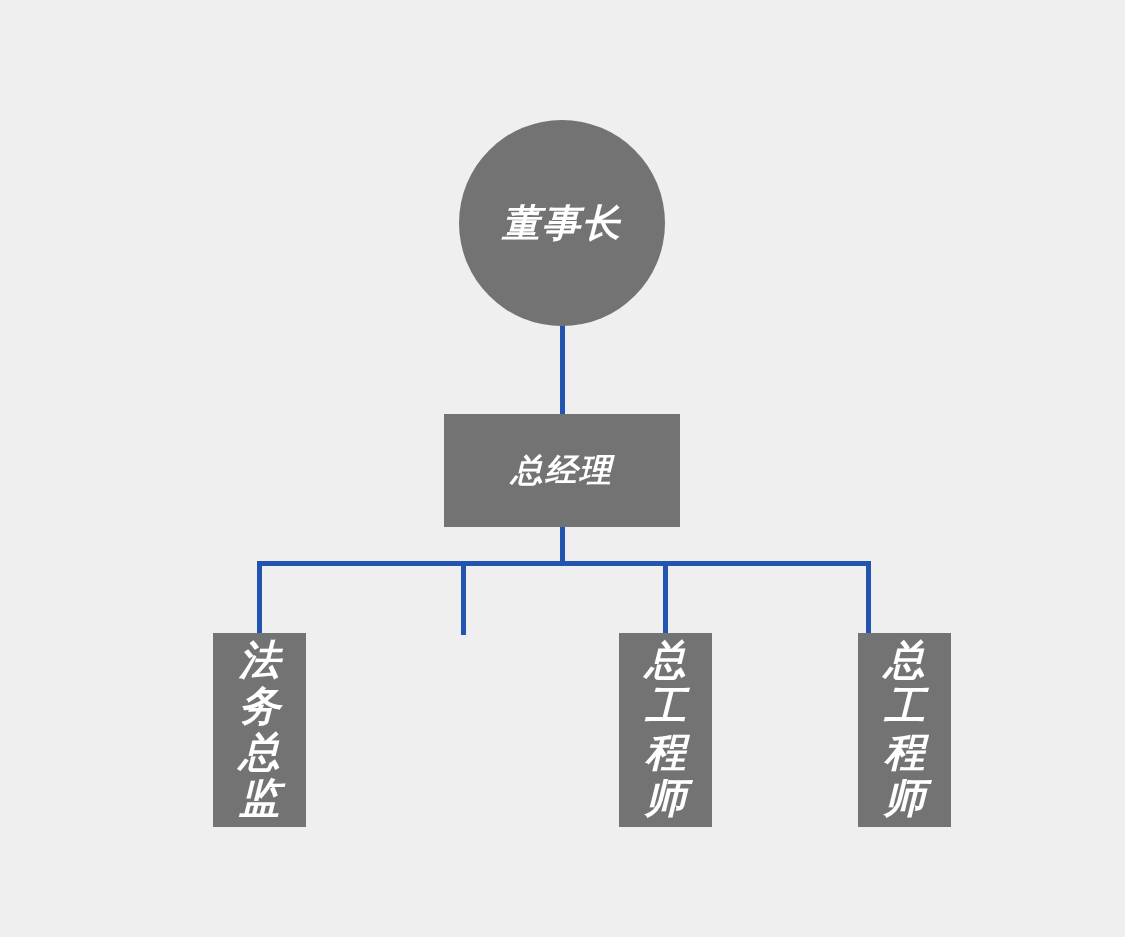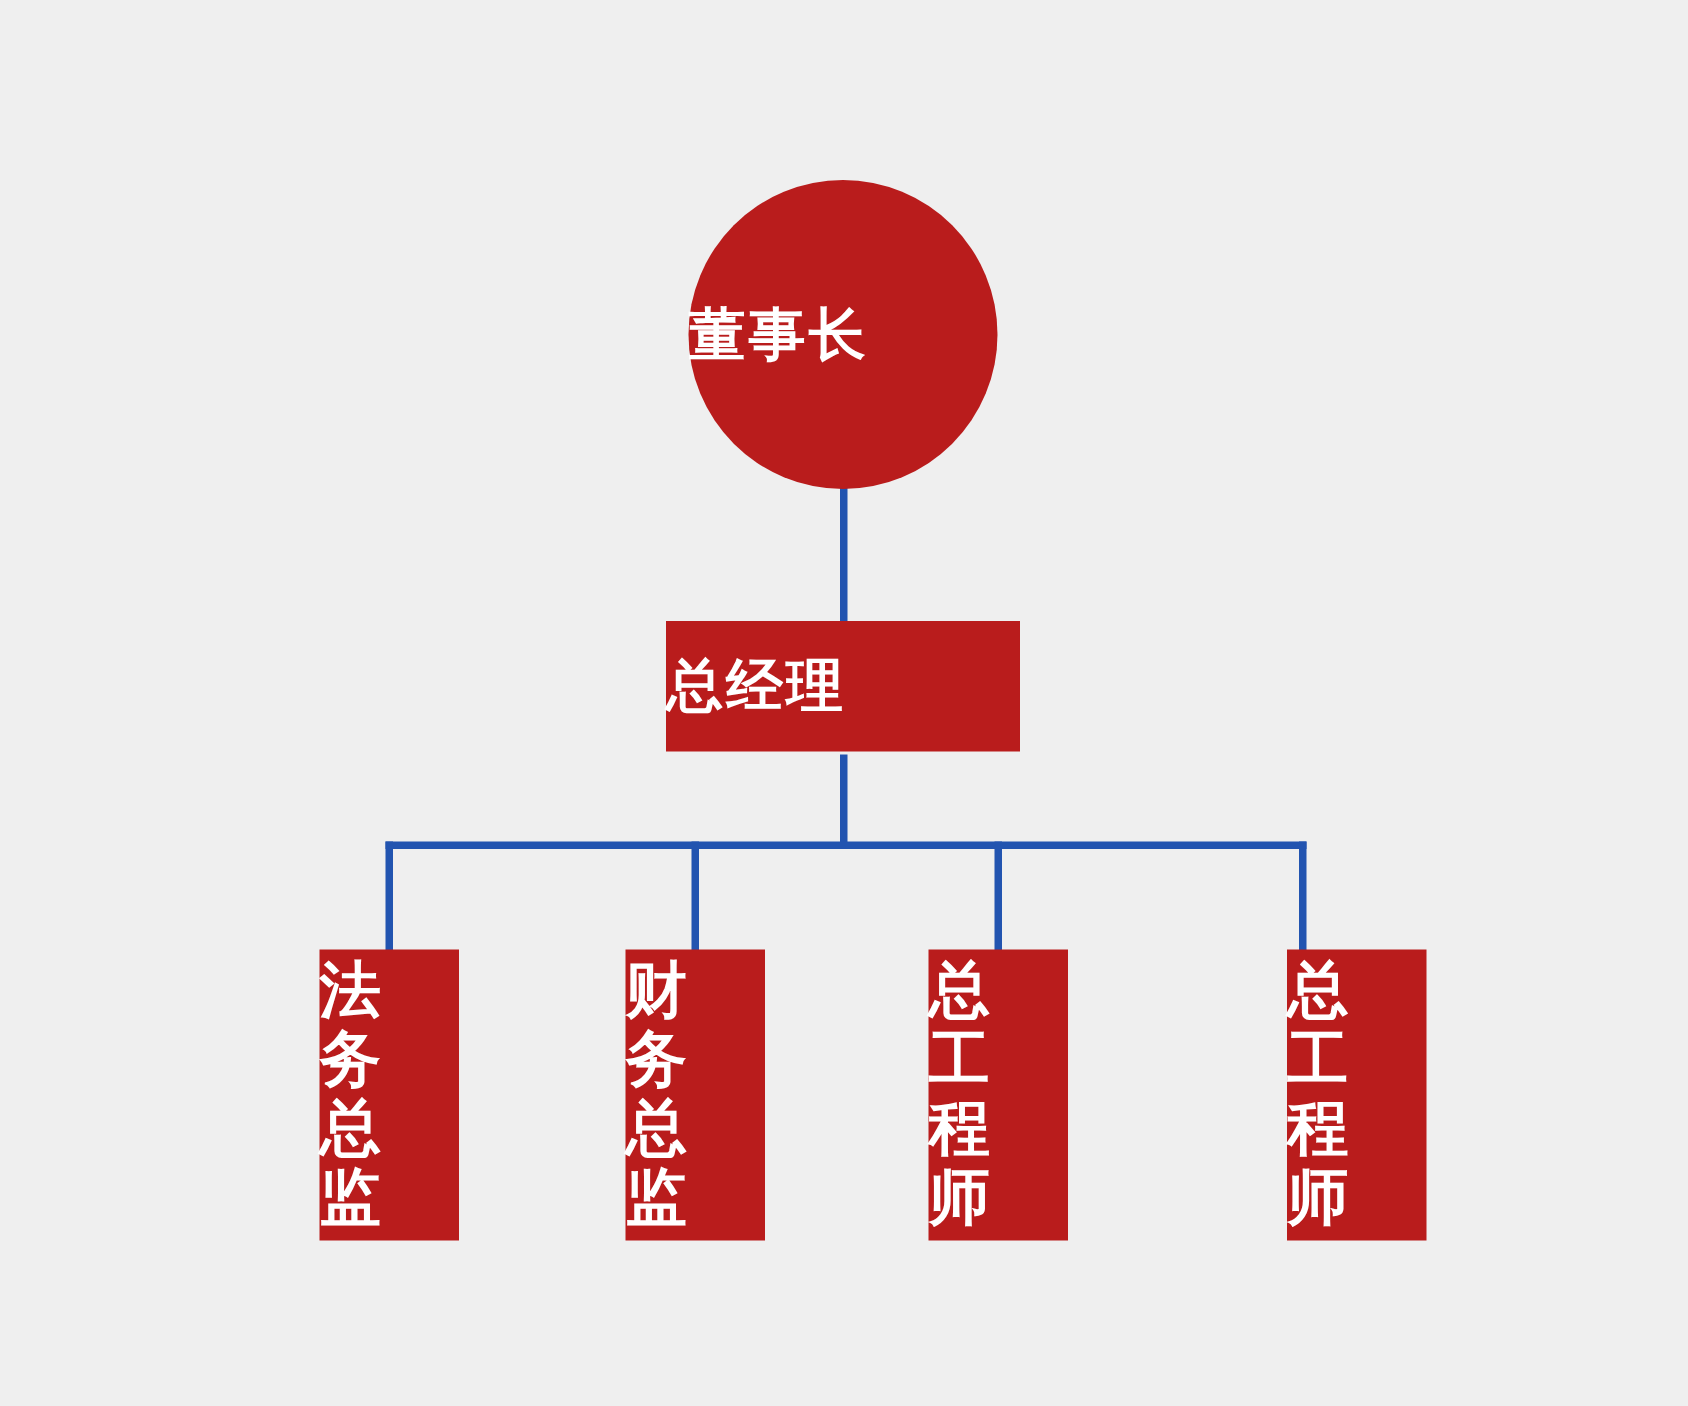--- a/index.html
+++ b/index.html
@@ -9,42 +9,44 @@
   .canvas {
     position: relative;
     width: 1125px;
     height: 937px;
     background: #efefef;
     overflow: hidden;
     font-family: "Liberation Sans", "DejaVu Sans", sans-serif;
   }
   .node {
     position: absolute;
-    background: #b91c1c;
+    background: #737373;
     color: #ffffff;
     display: flex;
     align-items: center;
+    justify-content: center;
     font-weight: bold;
     box-sizing: border-box;
+    font-style: italic;
   }
   .node-circle {
     left: 459px;
     top: 120px;
     width: 206px;
     height: 206px;
     border-radius: 50%;
     font-size: 38px;
     letter-spacing: 2px;
   }
   .node-mid {
     left: 444px;
     top: 414px;
     width: 236px;
-    height: 87px;
-    font-size: 38px;
+    height: 113px;
+    font-size: 32px;
     letter-spacing: 2px;
   }
   .node-child {
     top: 633px;
     width: 93px;
     height: 194px;
     font-size: 41px;
   }
   .node-child .vlabel {
     display: block;
@@ -87,23 +89,20 @@
     <span>董事长</span>
   </div>
 
   <div class="node node-mid">
     <span>总经理</span>
   </div>
 
   <div class="node node-child node-child-1">
     <span class="vlabel">法务总监</span>
   </div>
-  <div class="node node-child node-child-2">
-    <span class="vlabel">财务总监</span>
-  </div>
   <div class="node node-child node-child-3">
     <span class="vlabel">总工程师</span>
   </div>
   <div class="node node-child node-child-4">
     <span class="vlabel">总工程师</span>
   </div>
 
 </div>
 
 </body></html>

